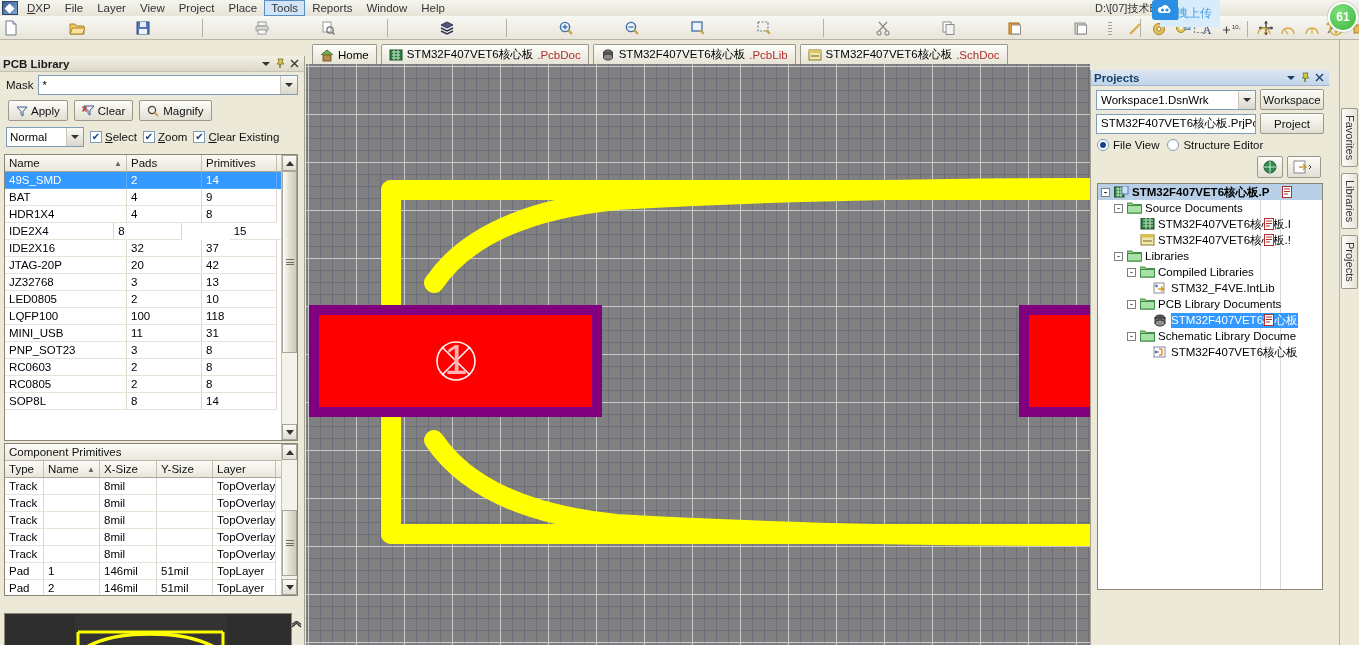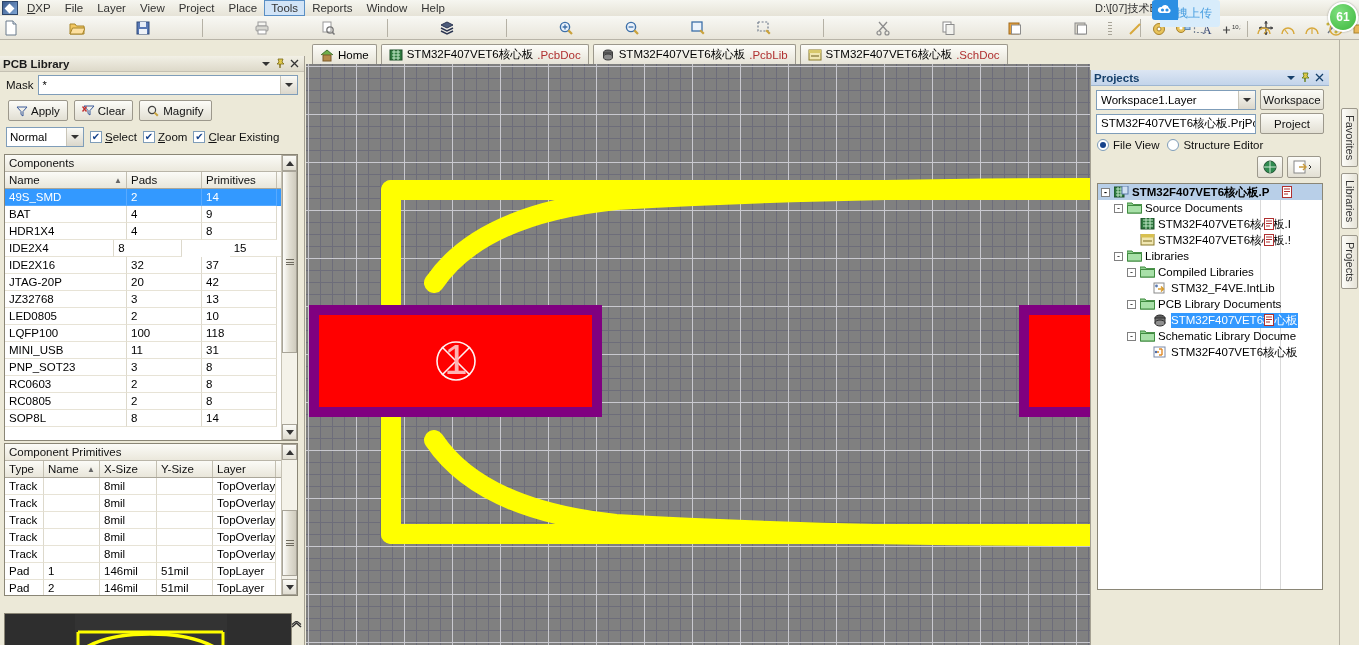--- a/index.html
+++ b/index.html
@@ -662,21 +662,20 @@
         <span class="chk">✔</span>
         <span><u>Z</u>oom</span>
       </div>
       <div class="chk-item">
         <span class="chk">✔</span>
         <span><u>C</u>lear Existing</span>
       </div>
     </div>
 
     <div class="listbox" style="height:287px;">
-      <div class="lb-caption">Components</div>
       <div class="lb-head">
         <div style="width:122px;">
           <span>Name</span>
             <span class="sort-arrow">▲</span>
         </div>
         <div style="width:75px;">Pads</div>
         <div style="width:75px;">Primitives</div>
       </div>
       <div class="lb-body" id="components-body">
           <div class="lb-row sel">
@@ -961,21 +960,21 @@
       </span>
       <span class="ptbtn">
         <svg width="11" height="11" viewBox="0 0 11 11">
             <path d="M2 2l7 7M9 2l-7 7" stroke="#16406b" stroke-width="1.3"></path>
           </svg>
       </span>
     </div>
 
     <div class="pr-row">
       <div class="pr-combo">
-        <span>Workspace1.Layer</span>
+        <span>Workspace1.DsnWrk</span>
         <span class="drop">
             <span class="caret-dn"></span>
           </span>
       </div>
       <div class="pr-btn">Workspace</div>
     </div>
 
     <div class="pr-row">
       <div class="pr-combo">
         <span>STM32F407VET6核心板.PrjPcb</span>

